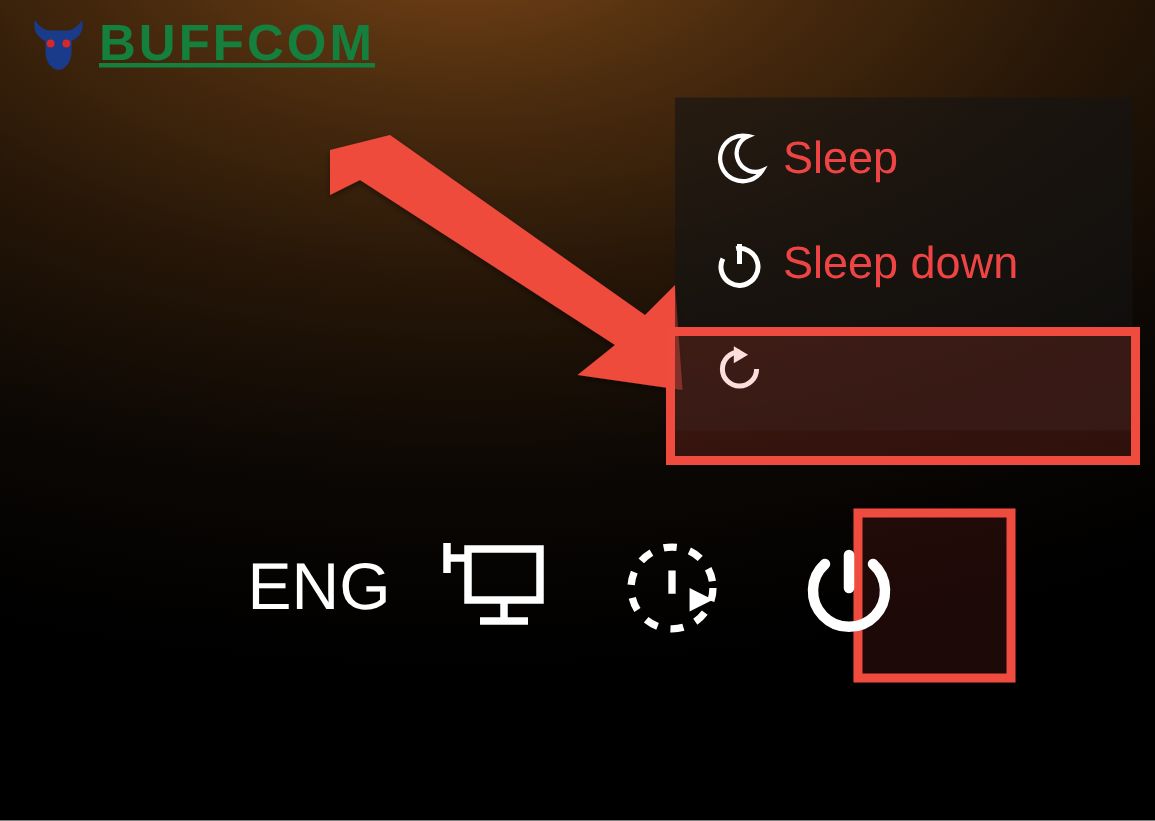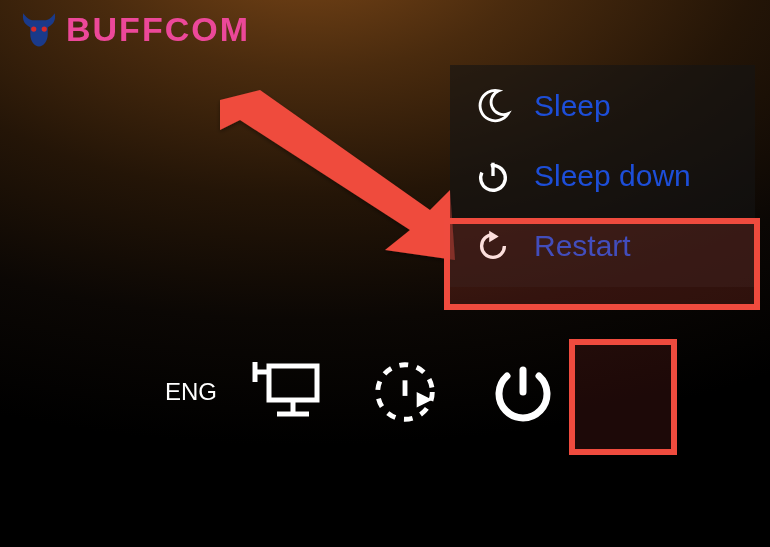--- a/index.html
+++ b/index.html
@@ -15,45 +15,46 @@
   .logo {
     position: absolute;
     top: 8px; left: 18px;
     display: flex; align-items: center; gap: 6px;
     font-family: Impact, "Arial Black", sans-serif;
     font-weight: 900;
     letter-spacing: 2px;
   }
   .logo-text {
     font-size: 34px;
-    color: #ec4899;
+    color: #15803d;
+    text-decoration: underline;
     -webkit-text-stroke: 0;
   }
   .logo-bull {
     width: 42px; height: 42px;
     display: flex; align-items: center; justify-content: center;
   }
 
   
   .power-menu {
     position: absolute;
     right: 15px;
     top: 65px;
     width: 305px;
     background: rgba(20,20,20,0.6);
     padding: 6px 0;
   }
   .menu-item {
     display: flex;
     align-items: center;
-    gap: 20px;
+    gap: 8px;
     padding: 14px 22px;
     font-size: 30px;
     font-weight: 300;
-    color: #1d4ed8;
+    color: #ef4444;
     cursor: pointer;
   }
   .menu-icon {
     width: 42px; height: 42px;
     display: flex; align-items: center; justify-content: center;
     flex-shrink: 0;
   }
   .highlight-restart {
     position: absolute;
     right: 10px;
@@ -87,21 +88,21 @@
   .task-row {
     position: absolute;
     left: 165px;
     top: 352px;
     display: flex;
     align-items: center;
     gap: 34px;
   }
   .lang {
     text-align: center;
-    font-size: 24px;
+    font-size: 44px;
     font-weight: 400;
     line-height: 1.15;
     color: #fff;
   }
   .task-icon {
     width: 80px; height: 80px;
     display: flex; align-items: center; justify-content: center;
   }
   .power-main {
     margin-left: 4px;
@@ -150,21 +151,20 @@
     </span>
     <span>Sleep down</span>
   </div>
   <div class="menu-item">
     <span class="menu-icon">
       <svg viewBox="0 0 40 40" width="38" height="38">
         <path d="M20 8 A12 12 0 1 0 32 20" fill="none" stroke="#fff" stroke-width="3.5"></path>
         <polygon points="16,4 26,10 16,16" fill="#fff"></polygon>
       </svg>
     </span>
-    <span>Restart</span>
   </div>
 </div>
 
 <div class="highlight-restart"></div>
 <div class="highlight-power"></div>
 
 <div class="task-row">
   <div class="lang">
     <div>ENG</div>
   </div>

